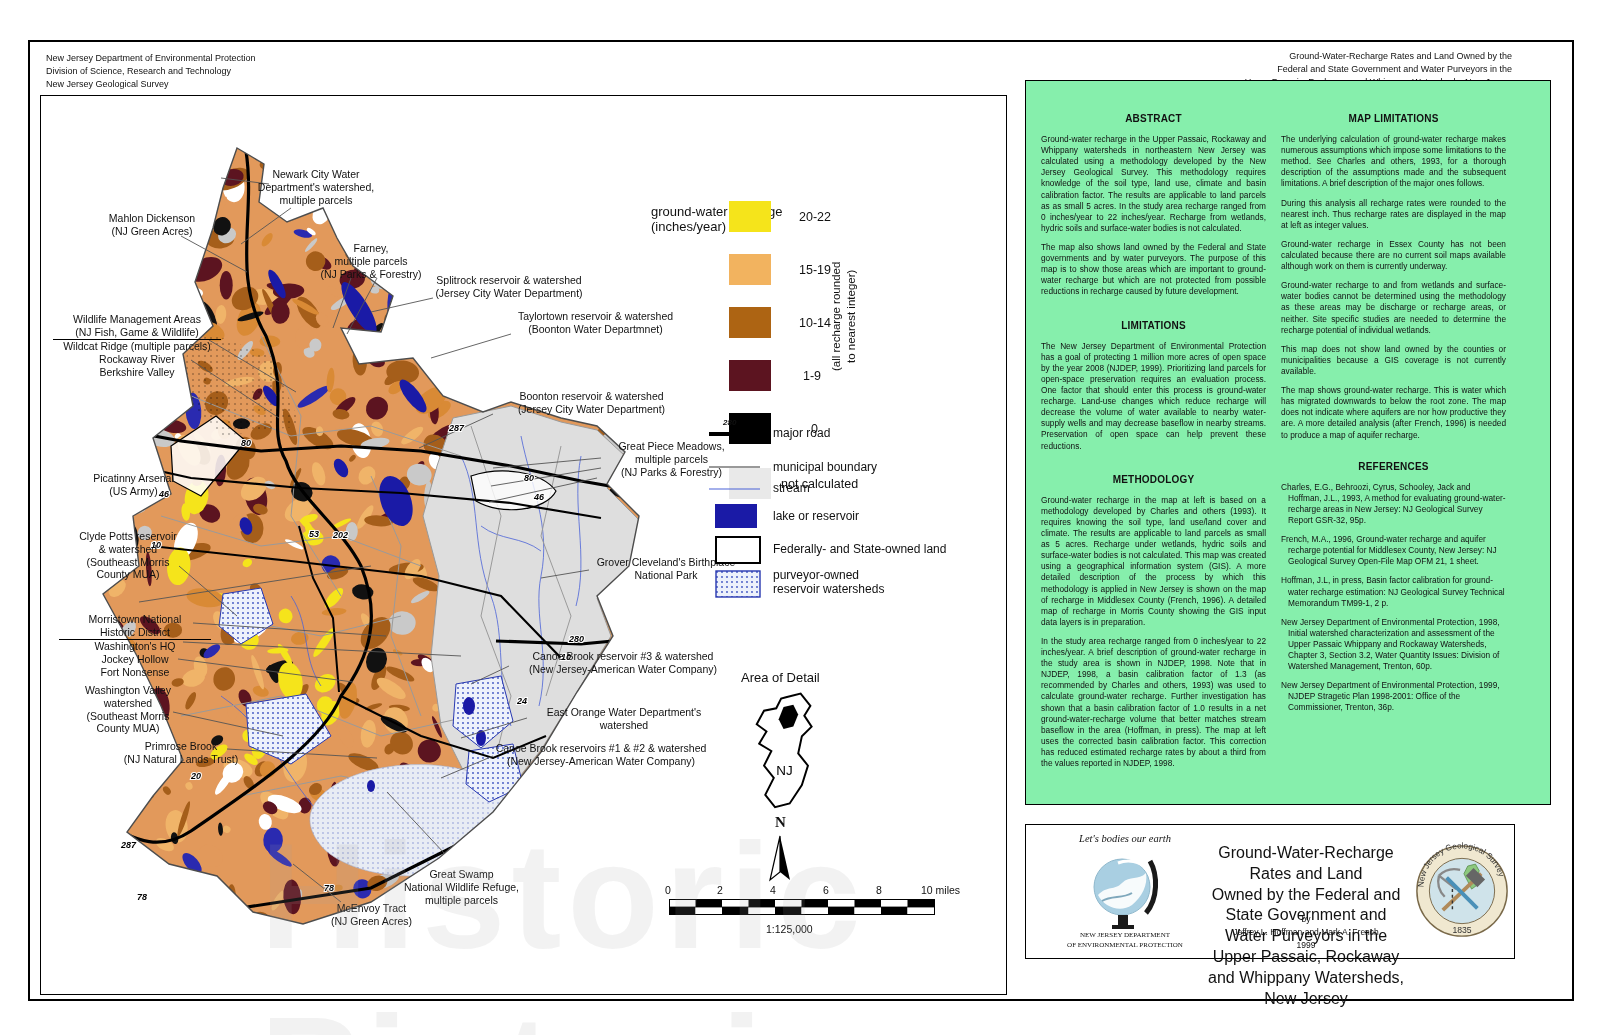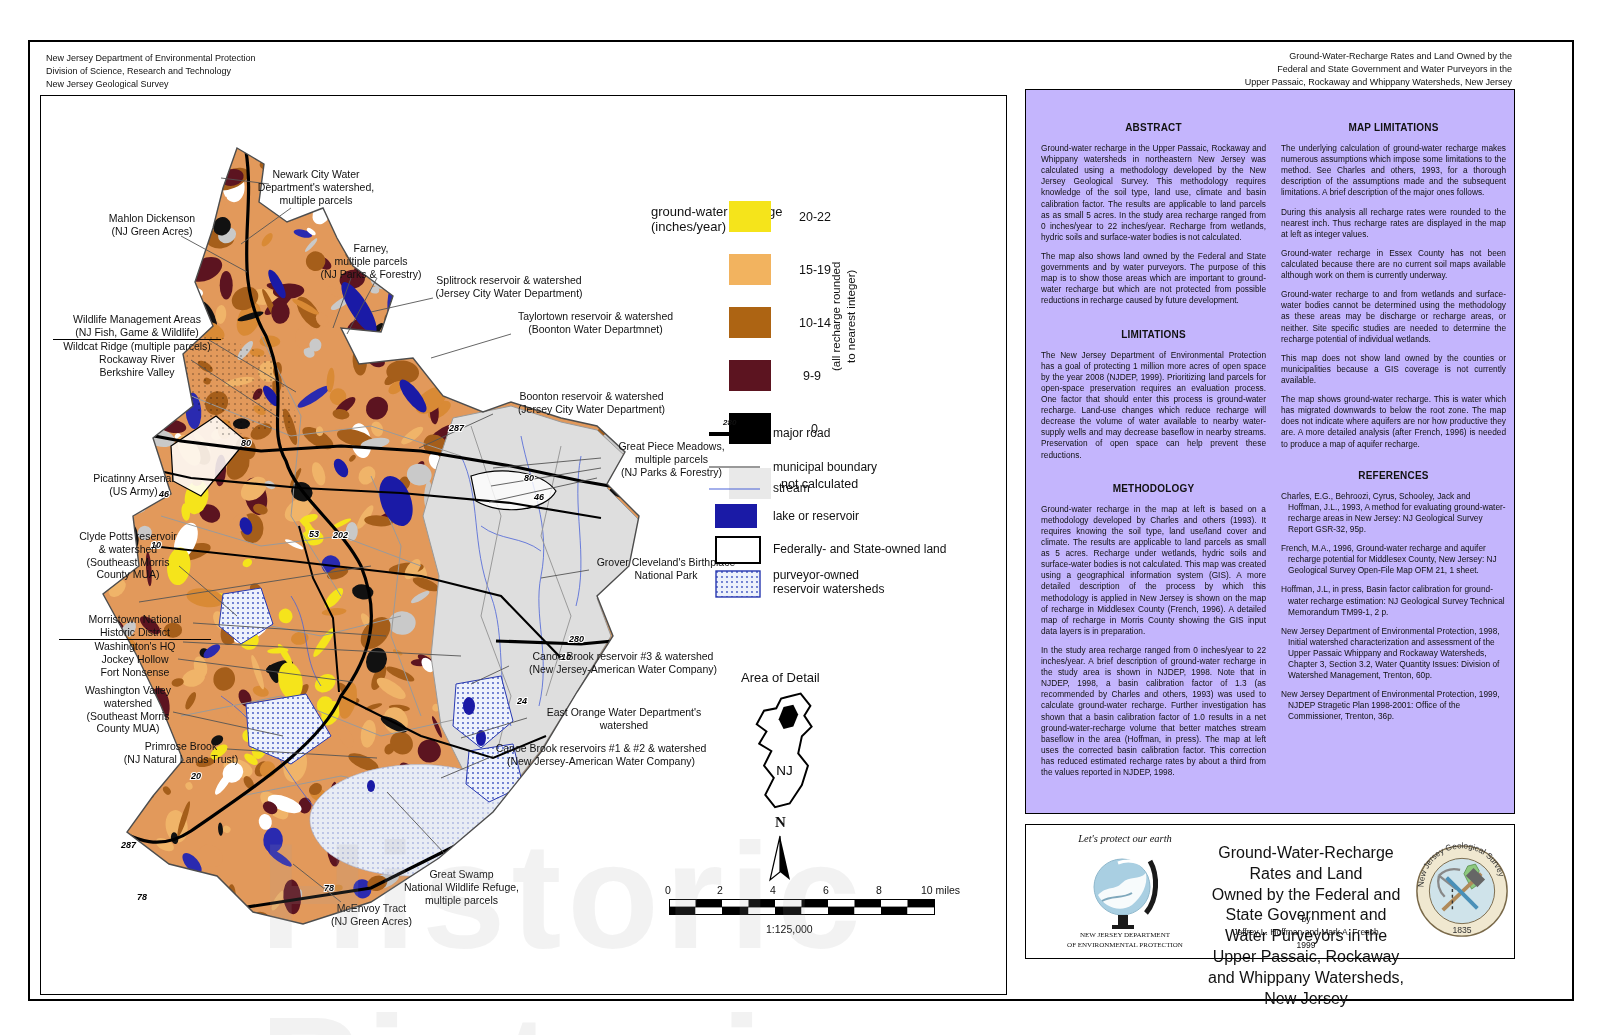--- a/index.html
+++ b/index.html
@@ -3,21 +3,21 @@
 <meta charset="utf-8">
 <style>
   html,body{margin:0;padding:0;background:#fff;}
   body{width:1600px;height:1035px;position:relative;font-family:"Liberation Sans",sans-serif;color:#111;overflow:hidden;}
   .abs{position:absolute;}
   .frame{left:28px;top:40px;width:1542px;height:957px;border:2px solid #000;}
   .hdr{font-size:9px;line-height:1.45;white-space:pre-line;}
   .hdr-left{left:46px;top:52px;}
   .hdr-right{right:88px;top:50px;text-align:right;}
   .map-panel{left:40px;top:95px;width:965px;height:898px;border:1.5px solid #000;background:#fff;}
-  .side-panel{left:1025px;top:89px;width:488px;height:723px;border:1.5px solid #000;background:#c4b5fd;}
+  .side-panel{left:1025px;top:80px;width:488px;height:723px;border:1.5px solid #000;background:#86efac;padding-left:36px;}
   .title-block{left:1025px;top:824px;width:488px;height:133px;border:1.5px solid #000;background:#fff;}
   
   .mlabel{position:absolute;font-size:10.5px;line-height:1.22;white-space:pre-line;text-align:center;color:#111;}
   .mlabel .ul{display:block;border-bottom:1.2px solid #000;padding-bottom:1px;}
   
   .leg-title{font-size:13px;text-align:left;white-space:pre-line;margin-top:48px;}
   .sw{position:absolute;width:42px;height:31px;}
   .leg-lab{position:absolute;font-size:12.5px;}
   .leg-note{position:absolute;font-size:11.5px;writing-mode:vertical-rl;transform:rotate(180deg);white-space:pre-line;text-align:center;line-height:1.3;}
   
@@ -784,21 +784,21 @@
   <div>
     <div class="abs leg-title" style="left:610px;top:60px;width:225px;">ground-water recharge
 (inches/year)</div>
     <div class="sw" style="left:688px;top:105px;background:#F5E41B;"></div>
     <div class="leg-lab" style="left:758px;top:114px;">20-22</div>
     <div class="sw" style="left:688px;top:158px;background:#F2B35F;"></div>
     <div class="leg-lab" style="left:758px;top:167px;">15-19</div>
     <div class="sw" style="left:688px;top:211px;background:#AD6413;"></div>
     <div class="leg-lab" style="left:758px;top:220px;">10-14</div>
     <div class="sw" style="left:688px;top:264px;background:#5C1420;"></div>
-    <div class="leg-lab" style="left:762px;top:273px;">9-9</div>
+    <div class="leg-lab" style="left:762px;top:273px;">1-9</div>
     <div class="sw" style="left:688px;top:317px;background:#000;"></div>
     <div class="leg-lab" style="left:770px;top:326px;">0</div>
     <div class="sw" style="left:688px;top:372px;background:#E9E9E9;"></div>
     <div class="leg-lab" style="left:740px;top:381px;">not calculated</div>
     <div class="leg-note" style="left:788px;top:108px;height:225px;">(all recharge rounded
 to nearest integer)</div>
   </div>
 
   <div>
     <div class="shield" style="left:682px;top:322px;">280</div>
@@ -910,21 +910,21 @@
       <p>Charles, E.G., Behroozi, Cyrus, Schooley, Jack  and Hoffman, J.L., 1993, A method for evaluating ground-water-recharge areas in New Jersey: NJ Geological Survey Report GSR-32, 95p.</p>
       <p>French, M.A., 1996, Ground-water recharge and aquifer recharge potential for Middlesex County, New Jersey: NJ Geological Survey Open-File Map OFM 21, 1 sheet.</p>
       <p>Hoffman, J.L, in press, Basin factor calibration for ground-water recharge estimation: NJ Geological Survey Technical Memorandum TM99-1, 2 p.</p>
       <p>New Jersey Department of Environmental Protection, 1998, Initial watershed characterization and assessment of the Upper Passaic Whippany and Rockaway Watersheds, Chapter 3, Section 3.2, Water Quantity Issues: Division of Watershed Management, Trenton, 60p.</p>
       <p>New Jersey Department of Environmental Protection, 1999, NJDEP Stragetic Plan 1998-2001: Office of the Commissioner, Trenton, 36p.</p>
     </div>
   </div>
 </div>
 
 <div class="abs title-block">
-  <div class="motto">Let's protect our earth</div>
+  <div class="motto">Let's bodies our earth</div>
   <svg class="abs" style="left:62px;top:26px;" width="76" height="80" viewBox="0 0 76 80">
     <circle cx="34" cy="36" r="28" fill="#A9CFE2" stroke="#8fb8cc" stroke-width="1"></circle>
     <path d="M10,44 C20,34 26,40 34,32 C42,24 50,30 58,22 C60,34 54,46 44,54 C32,62 16,56 10,44 Z" fill="#fff" opacity="0.9"></path>
     <path d="M14,50 C24,44 34,48 44,42" stroke="#7fa8bc" stroke-width="2" fill="none"></path>
     <path d="M30,12 C40,8 52,10 58,18" stroke="#fff" stroke-width="3" fill="none"></path>
     <path d="M62,10 C70,24 70,48 58,62" stroke="#1a1a1a" stroke-width="5" fill="none"></path>
     <rect x="30" y="64" width="10" height="10" fill="#1a1a1a"></rect>
     <rect x="24" y="74" width="22" height="4" fill="#1a1a1a"></rect>
   </svg>
   <div class="dept">NEW JERSEY DEPARTMENT

